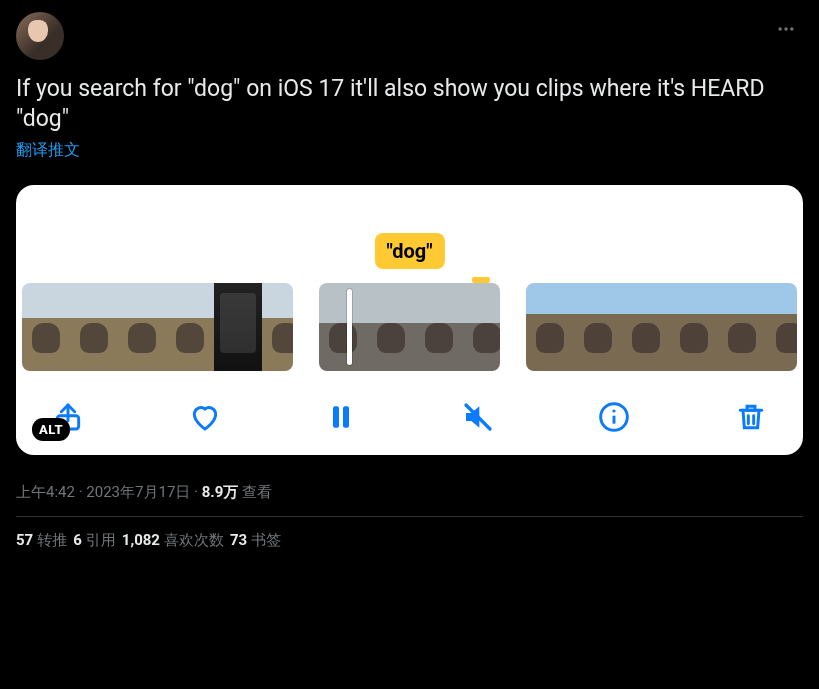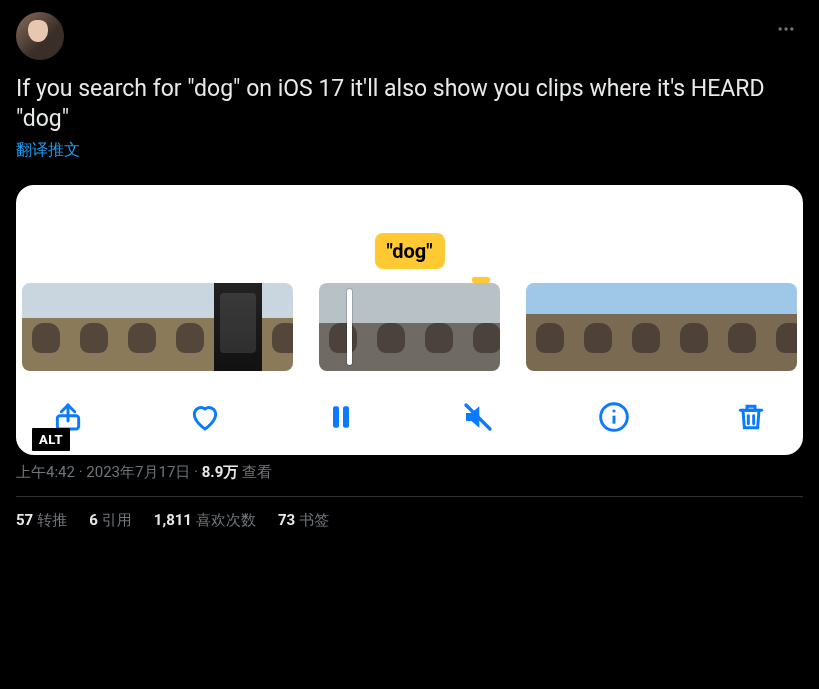--- a/index.html
+++ b/index.html
@@ -158,43 +158,43 @@
     padding: 22px 36px 8px 36px;
   }
   .toolbar .icon {
     width: 32px; height: 32px;
     color: #0a7aff;
     cursor: pointer;
   }
   .alt-badge {
     position: absolute;
     left: 16px;
-    bottom: 4px;
+    bottom: 14px;
     background: #000;
     color: #fff;
     font-size: 13px;
     font-weight: 800;
     padding: 4px 7px;
-    border-radius: 1px;
+    border-radius: 11px;
     letter-spacing: 0.5px;
   }
   .meta-line {
     color: #71767b;
     font-size: 15px;
-    margin-top: 8px;
+    margin-top: 28px;
   }
   .meta-line .bold { color: #e7e9ea; font-weight: 700; }
   .divider {
     height: 1px;
     background: #2f3336;
     margin-top: 14px;
   }
   .engagement {
     display: flex;
-    gap: 22px;
+    gap: 6px;
     padding-top: 14px;
     font-size: 15px;
     color: #71767b;
   }
   .engagement .num { color: #e7e9ea; font-weight: 700; margin-right: 4px; }
   svg { display: block; }
 </style>
 </head>
 <body>
 
@@ -306,20 +306,20 @@
   <div class="divider"></div>
 
   <div class="engagement">
     <div>
       <span class="num">57</span><span>转推</span>
     </div>
     <div>
       <span class="num">6</span><span>引用</span>
     </div>
     <div>
-      <span class="num">1,811</span><span>喜欢次数</span>
+      <span class="num">1,082</span><span>喜欢次数</span>
     </div>
     <div>
       <span class="num">73</span><span>书签</span>
     </div>
   </div>
 
 </div>
 
 </body></html>

